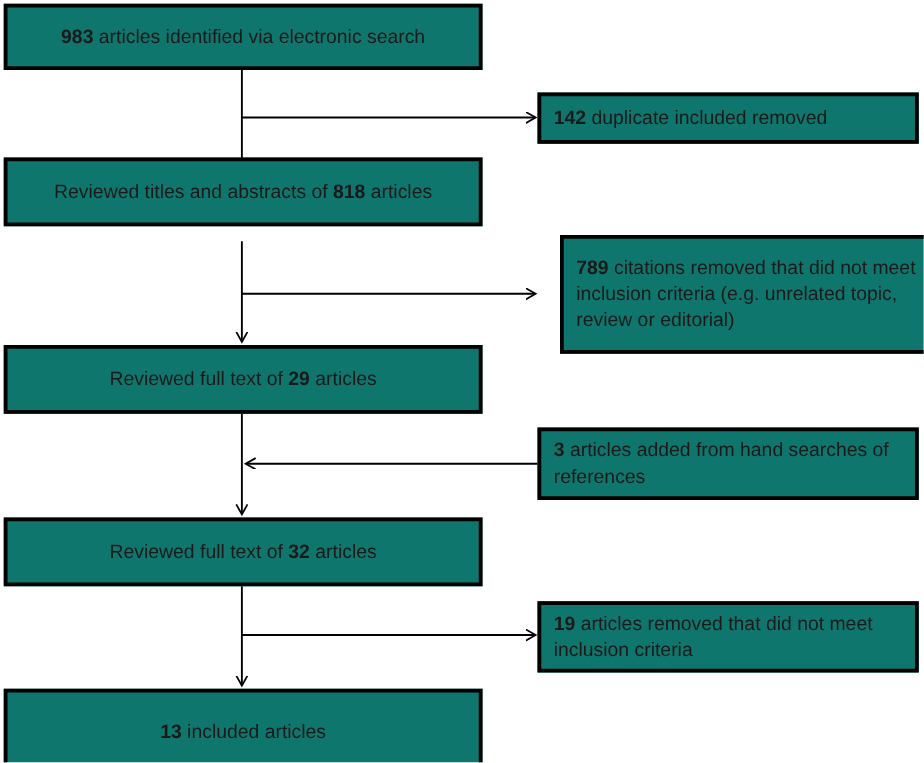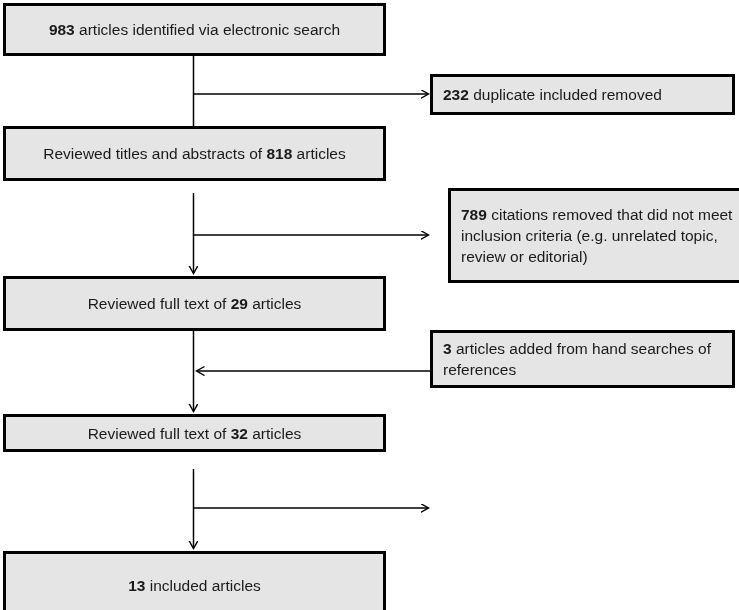--- a/index.html
+++ b/index.html
@@ -20,21 +20,21 @@
     left: 0;
     top: 0;
     width: 739px;
     height: 610px;
     z-index: 1;
   }
   .box {
     position: absolute;
     box-sizing: border-box;
     border: 3px solid #000000;
-    background: #e5e5e5;
+    background: #0f766e;
     color: #1a1a1a;
     font-size: 15.5px;
     line-height: 21px;
     display: flex;
     align-items: center;
     z-index: 2;
   }
   .box .num { font-weight: 700; }
   .box-left {
     left: 3px;
@@ -46,25 +46,25 @@
   .box-right {
     left: 430px;
     width: 305px;
     justify-content: flex-start;
     text-align: left;
     padding: 4px 8px 4px 10px;
   }
   #box-identified   { top: 3px;   height: 53px; }
   #box-titles       { top: 126px; height: 55px; }
   #box-fulltext-29  { top: 276px; height: 55px; text-align: right; }
-  #box-fulltext-32  { top: 414px; height: 38px; }
+  #box-fulltext-32  { top: 414px; height: 55px; }
   #box-included     { top: 551px; height: 68px; justify-content: center; }
   #box-duplicates   { top: 74px;  height: 41px; }
   #box-not-meet-789 { top: 188px; height: 95px; margin-left: 18px; }
-  #box-hand-search  { top: 330px; height: 58px; }
+  #box-hand-search  { top: 342px; height: 58px; }
   #box-not-meet-19  { top: 481px; height: 57px; }
 </style>
 </head>
 <body>
 
 <div class="canvas">
 
   <svg class="connectors" viewBox="0 0 739 610" xmlns="http://www.w3.org/2000/svg">
     <defs>
       <marker id="arrow" markerWidth="12" markerHeight="12" refX="7.5" refY="4.5" orient="auto" markerUnits="userSpaceOnUse">
@@ -97,25 +97,28 @@
 
   <div class="box box-left" id="box-fulltext-32">
     <span><span>Reviewed full text of </span><span class="num">32</span><span> articles</span></span>
   </div>
 
   <div class="box box-left" id="box-included">
     <span><span></span><span class="num">13</span><span> included articles</span></span>
   </div>
 
   <div class="box box-right" id="box-duplicates">
-    <span><span class="num">232</span><span> duplicate included removed</span></span>
+    <span><span class="num">142</span><span> duplicate included removed</span></span>
   </div>
 
   <div class="box box-right" id="box-not-meet-789">
     <span><span class="num">789</span><span> citations removed that did not meet inclusion criteria (e.g. unrelated topic, review or editorial)</span></span>
   </div>
 
   <div class="box box-right" id="box-hand-search">
     <span><span class="num">3</span><span> articles added from hand searches of references</span></span>
   </div>
 
+  <div class="box box-right" id="box-not-meet-19">
+    <span><span class="num">19</span><span> articles removed that did not meet inclusion criteria</span></span>
+  </div>
 
 </div>
 
 </body></html>

